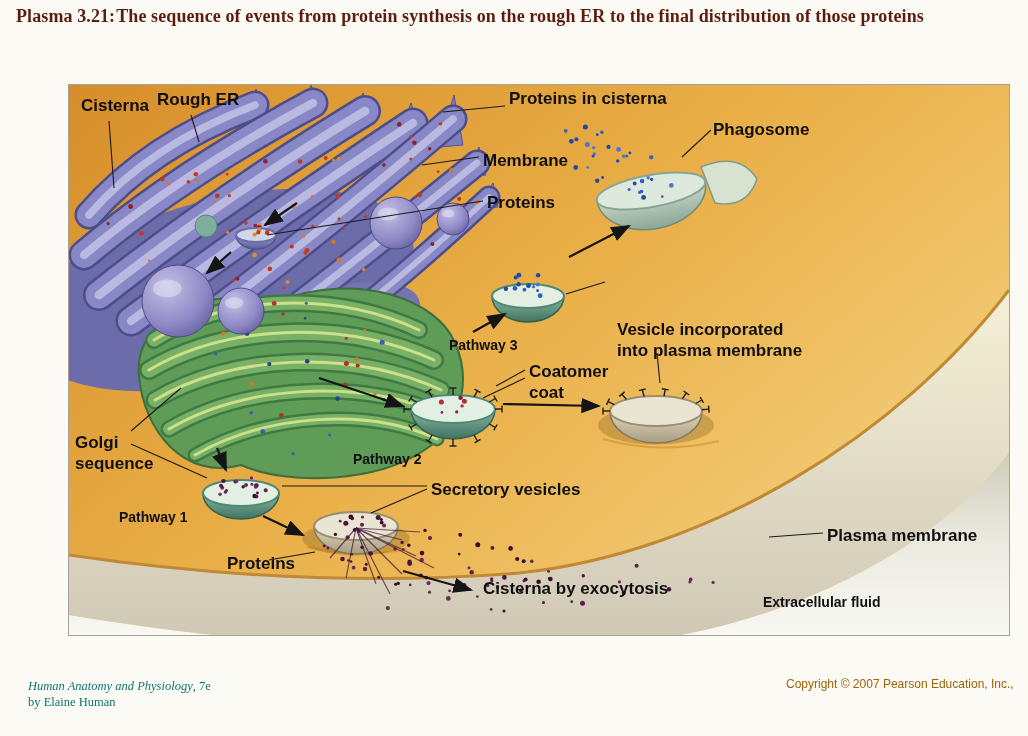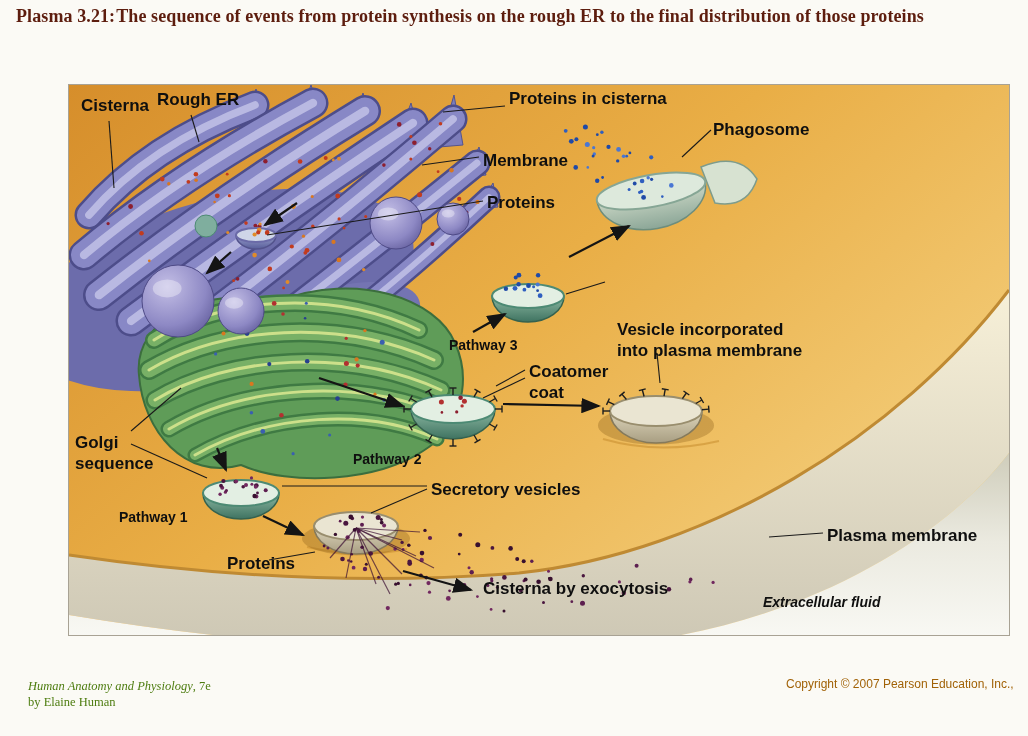--- a/index.html
+++ b/index.html
@@ -3,22 +3,22 @@
 <meta charset="utf-8">
 <style>
   html,body{margin:0;padding:0}
   body{width:1028px;height:736px;position:relative;background:#fbfaf5;overflow:hidden;font-family:"Liberation Sans",sans-serif}
   .figure-title{position:absolute;left:16px;top:6px;width:1006px;font-family:"Liberation Serif",serif;font-weight:bold;font-size:18px;color:#5d1d0e;letter-spacing:.1px;white-space:nowrap}
   .figure-title .cap{margin-left:1px}
   .art{position:absolute;left:68px;top:84px;width:940px;height:550px;border:1px solid #a8a294}
   .art svg{position:absolute;left:0;top:0;display:block}
   .lbl{position:absolute;font-family:"Liberation Sans",sans-serif;font-size:17px;font-weight:bold;color:#0f0f0f;line-height:1.25;white-space:pre-line}
   .lbl.pathway{font-size:14px}
-  .lbl.em{font-style:italic;font-size:14px}
-  .footer-left{position:absolute;left:28px;top:678px;font-family:"Liberation Serif",serif;font-size:12.5px;color:#4d7c0f;line-height:1.3}
+  .lbl.em{font-size:14px}
+  .footer-left{position:absolute;left:28px;top:678px;font-family:"Liberation Serif",serif;font-size:12.5px;color:#0f766e;line-height:1.3}
   .footer-left .t{font-style:italic}
   .footer-right{position:absolute;left:786px;top:676px;font-family:"Liberation Sans",sans-serif;font-size:12px;color:#a16207;line-height:1.35}
 </style>
 </head>
 <body>
 
 <div class="figure-title">
   <span>Plasma 3.21:</span><span class="cap">The sequence of events from protein synthesis on the rough ER to the final distribution of those proteins</span>
 </div>
 

